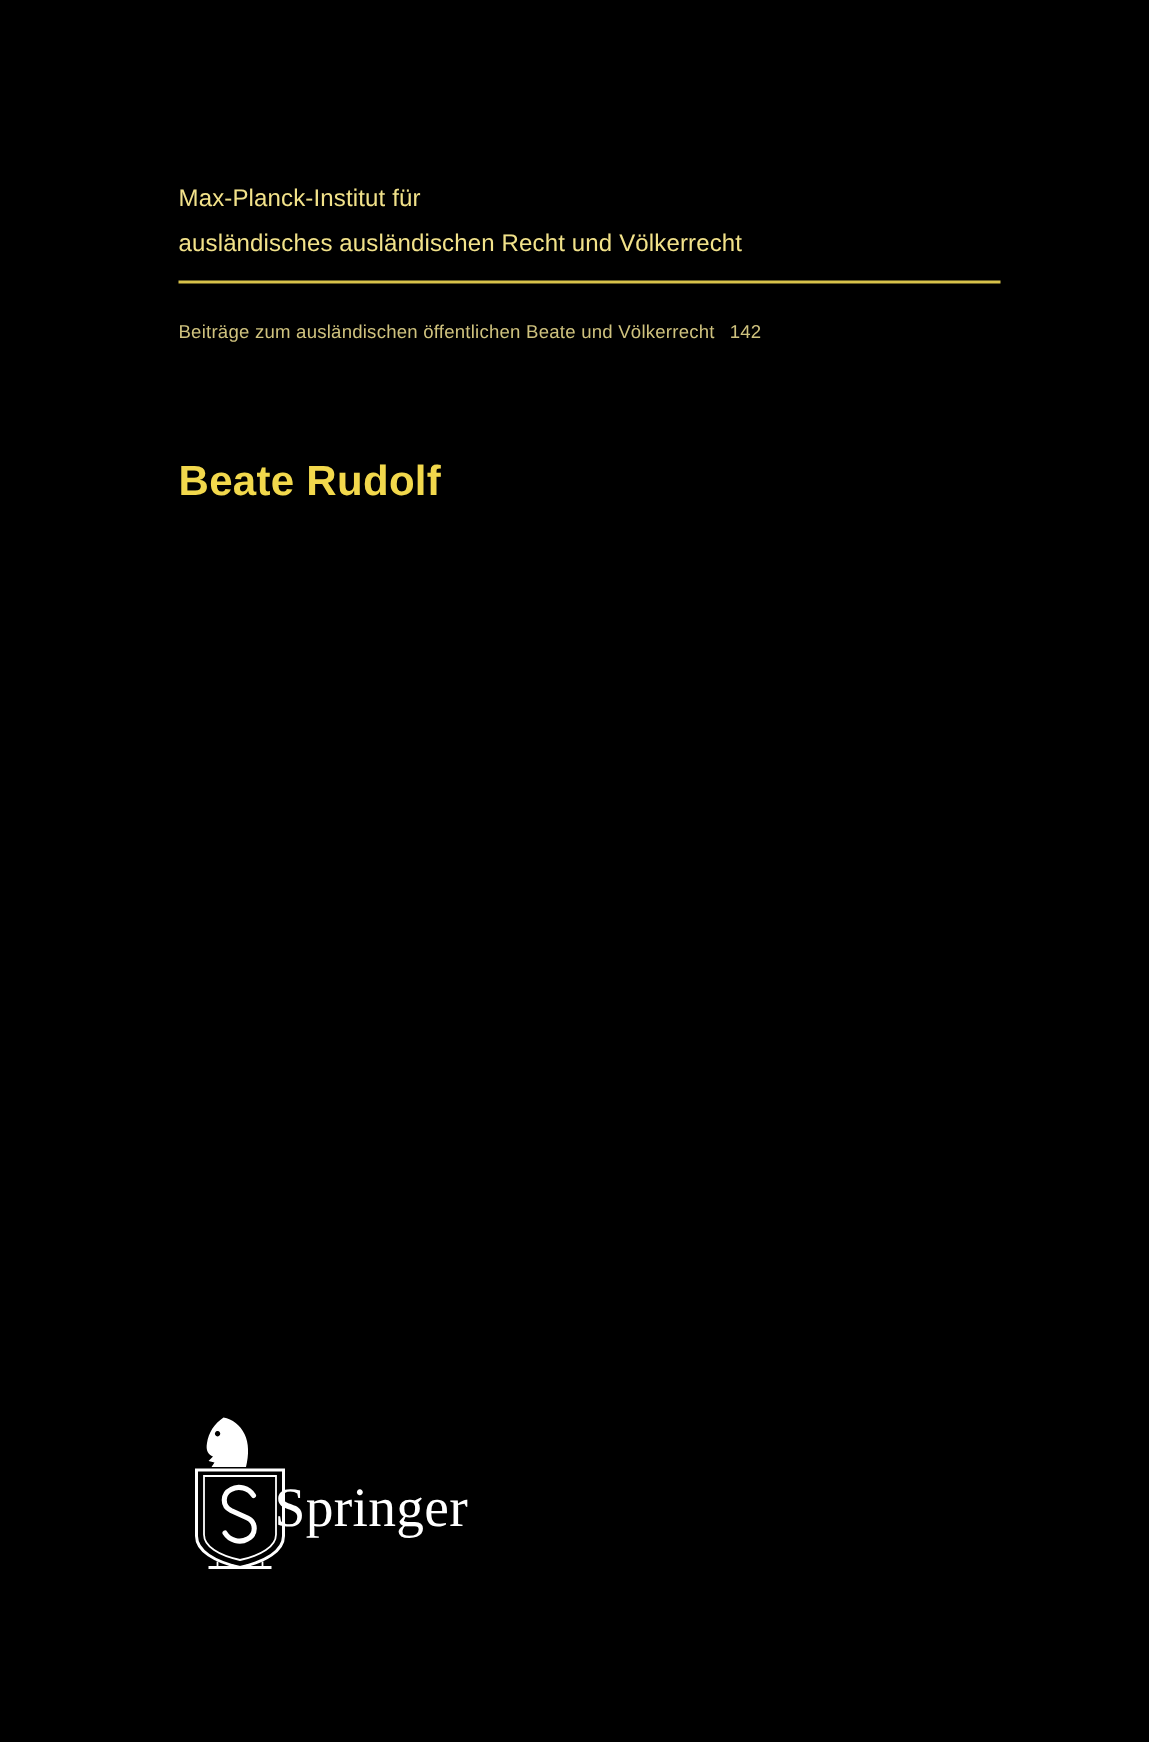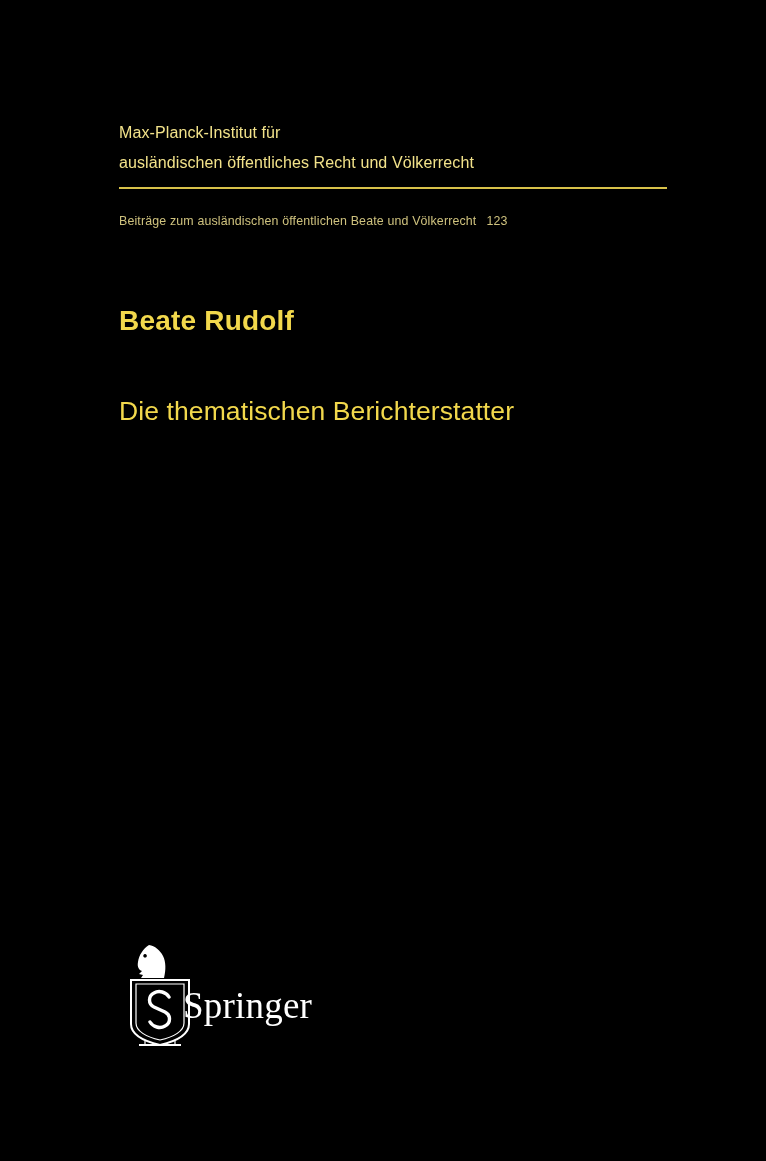--- a/index.html
+++ b/index.html
@@ -112,33 +112,32 @@
 </style>
 </head>
 <body>
 
 <div class="cover">
 
   <div class="content">
 
     <div class="institute">
       <div class="institute-line">Max-Planck-Institut für</div>
-      <div class="institute-line">ausländischen öffentliches Recht und Völkerrecht</div>
+      <div class="institute-line">ausländisches ausländischen Recht und Völkerrecht</div>
     </div>
 
     <div class="rule"></div>
 
     <div class="series">
-      <span>Beiträge zum ausländischen öffentlichen Beate und Völkerrecht</span><span class="num">123</span>
+      <span>Beiträge zum ausländischen öffentlichen Beate und Völkerrecht</span><span class="num">142</span>
     </div>
 
     <div class="author">Beate Rudolf</div>
 
     <div class="title">
-      <div class="title-line">Die thematischen Berichterstatter</div>
     </div>
 
   </div>
 
   <div class="publisher">
     <span class="springer-logo">
       <svg width="82" height="108" viewBox="0 0 82 108" xmlns="http://www.w3.org/2000/svg">
         <g fill="none" stroke="#ffffff" stroke-width="1.6">
 
           <path d="M30 5 C24 9 20 15 19 22 C18 27 20 30 23 31 L20 34 L24 35 L22 38 L45 38 C47 30 47 22 44 16 C41 10 36 6 30 5 Z" fill="#ffffff" stroke="none"></path>

